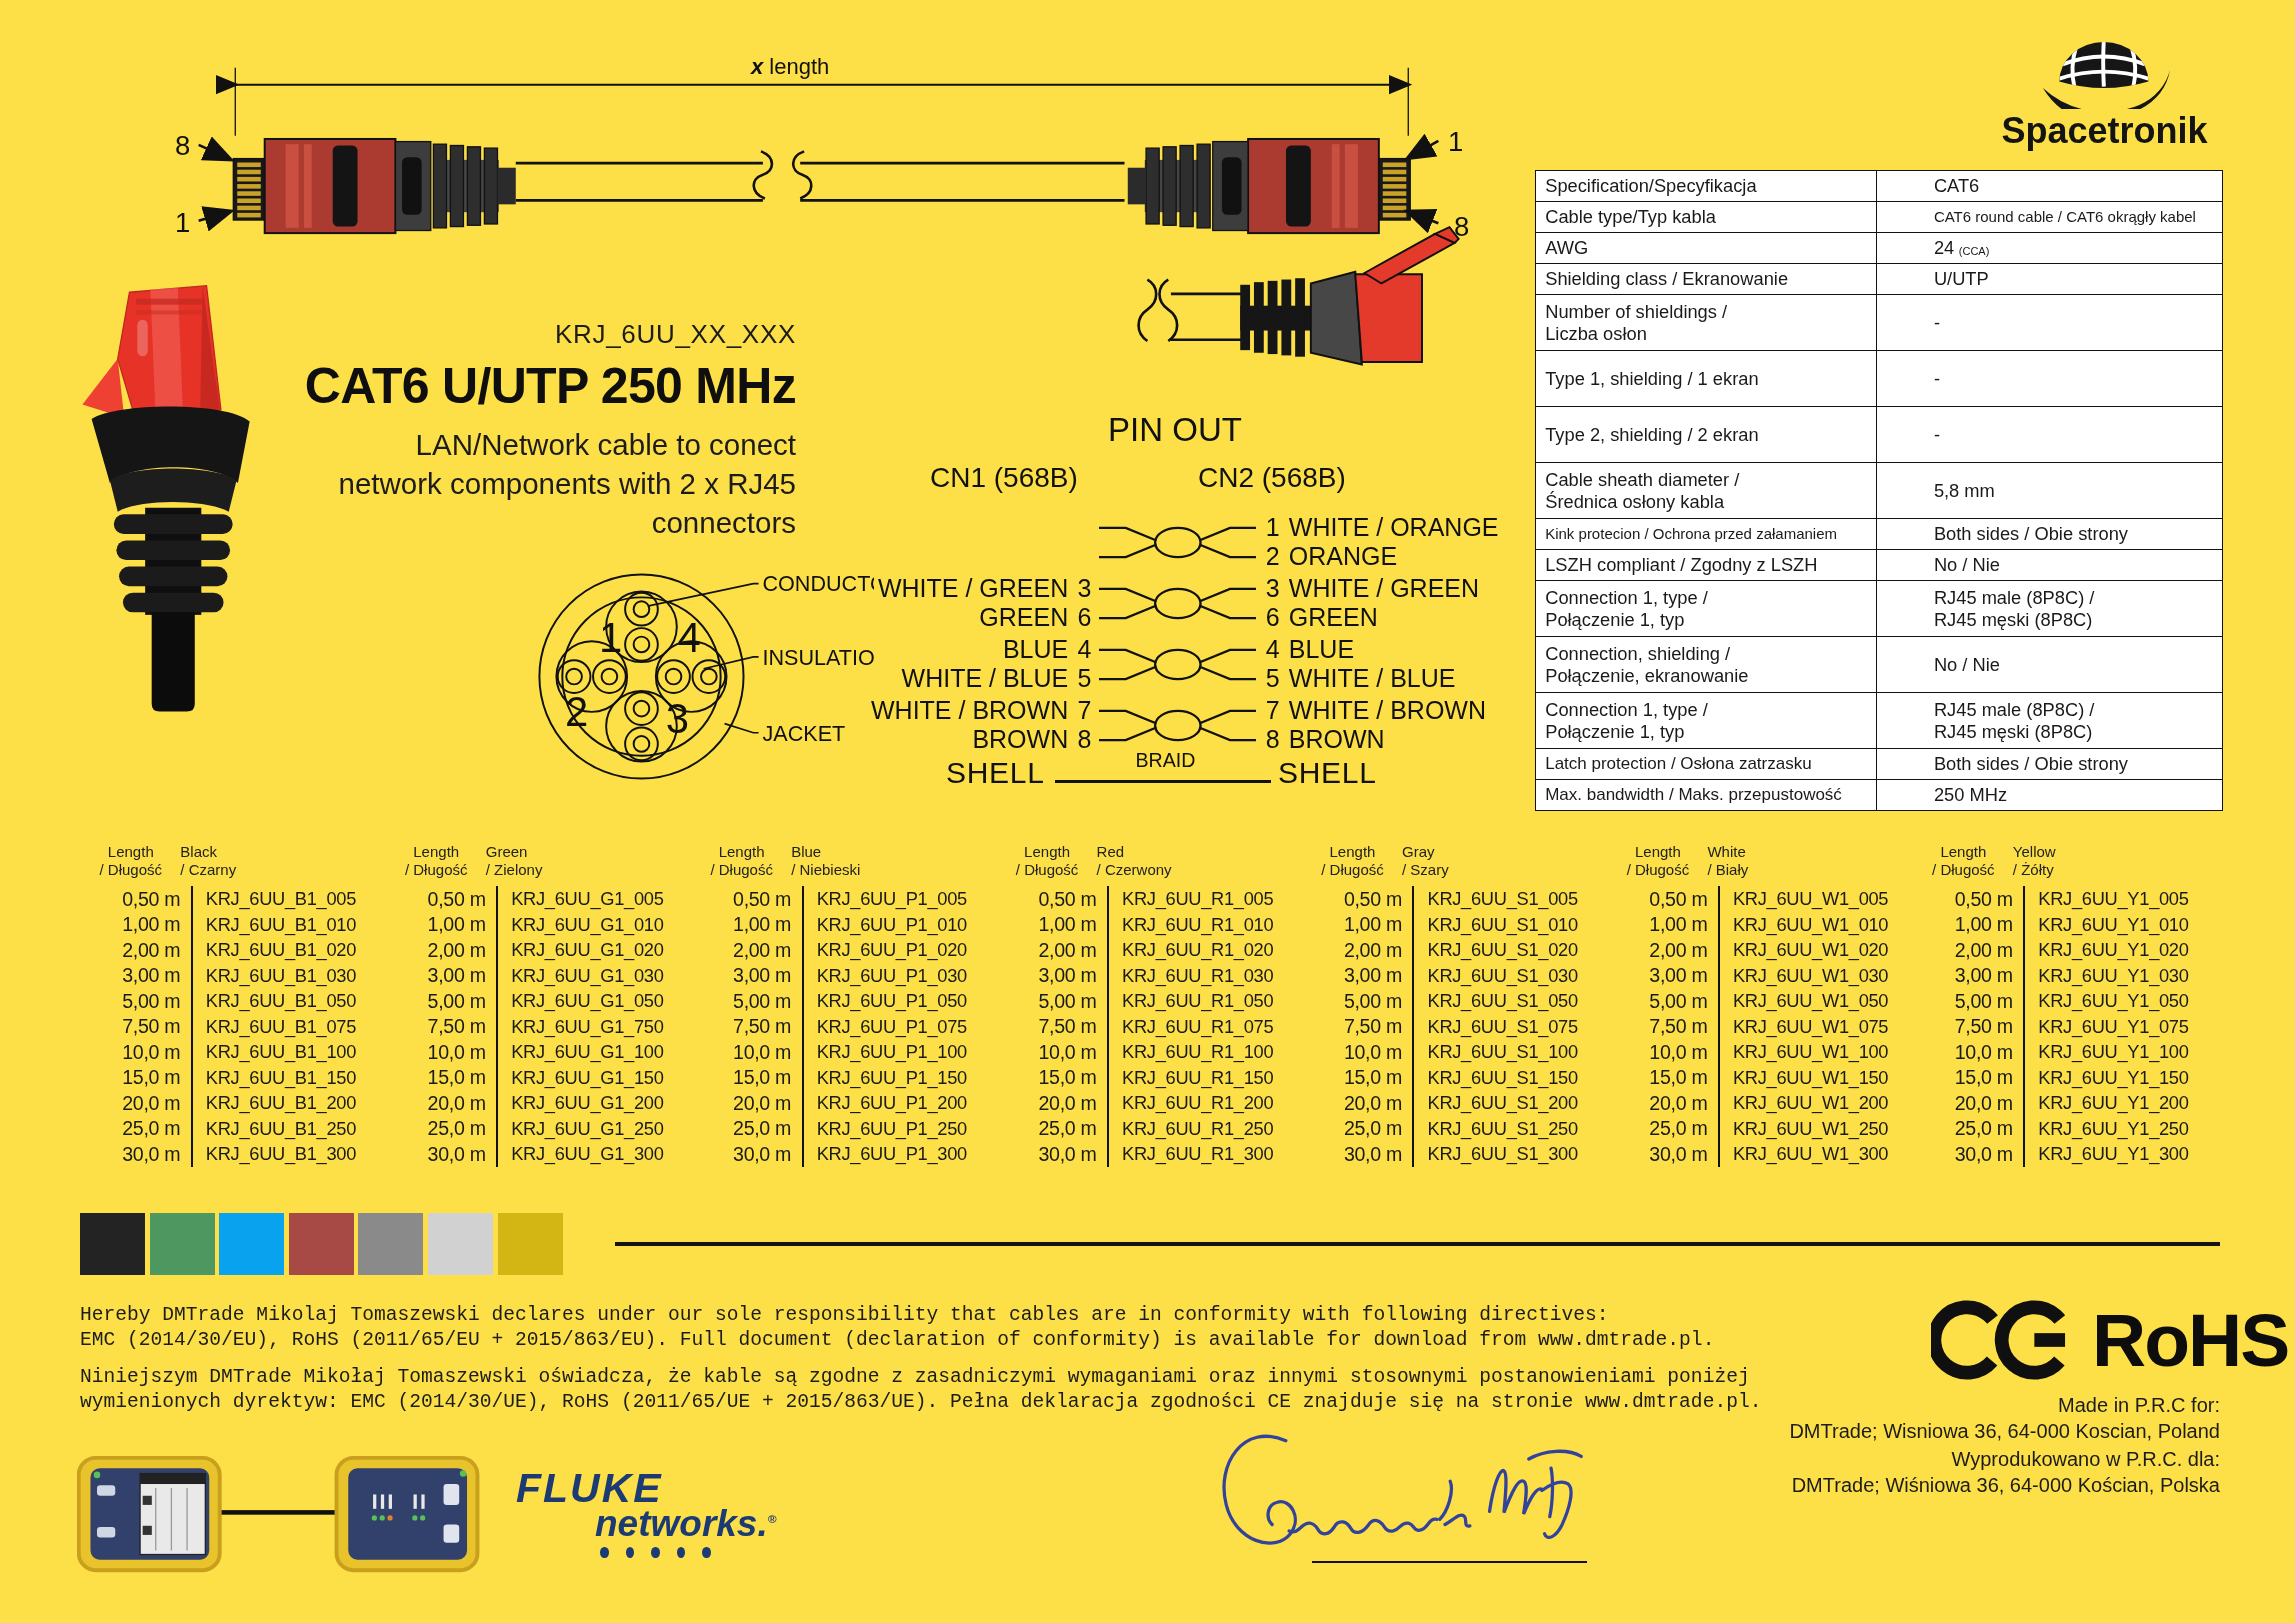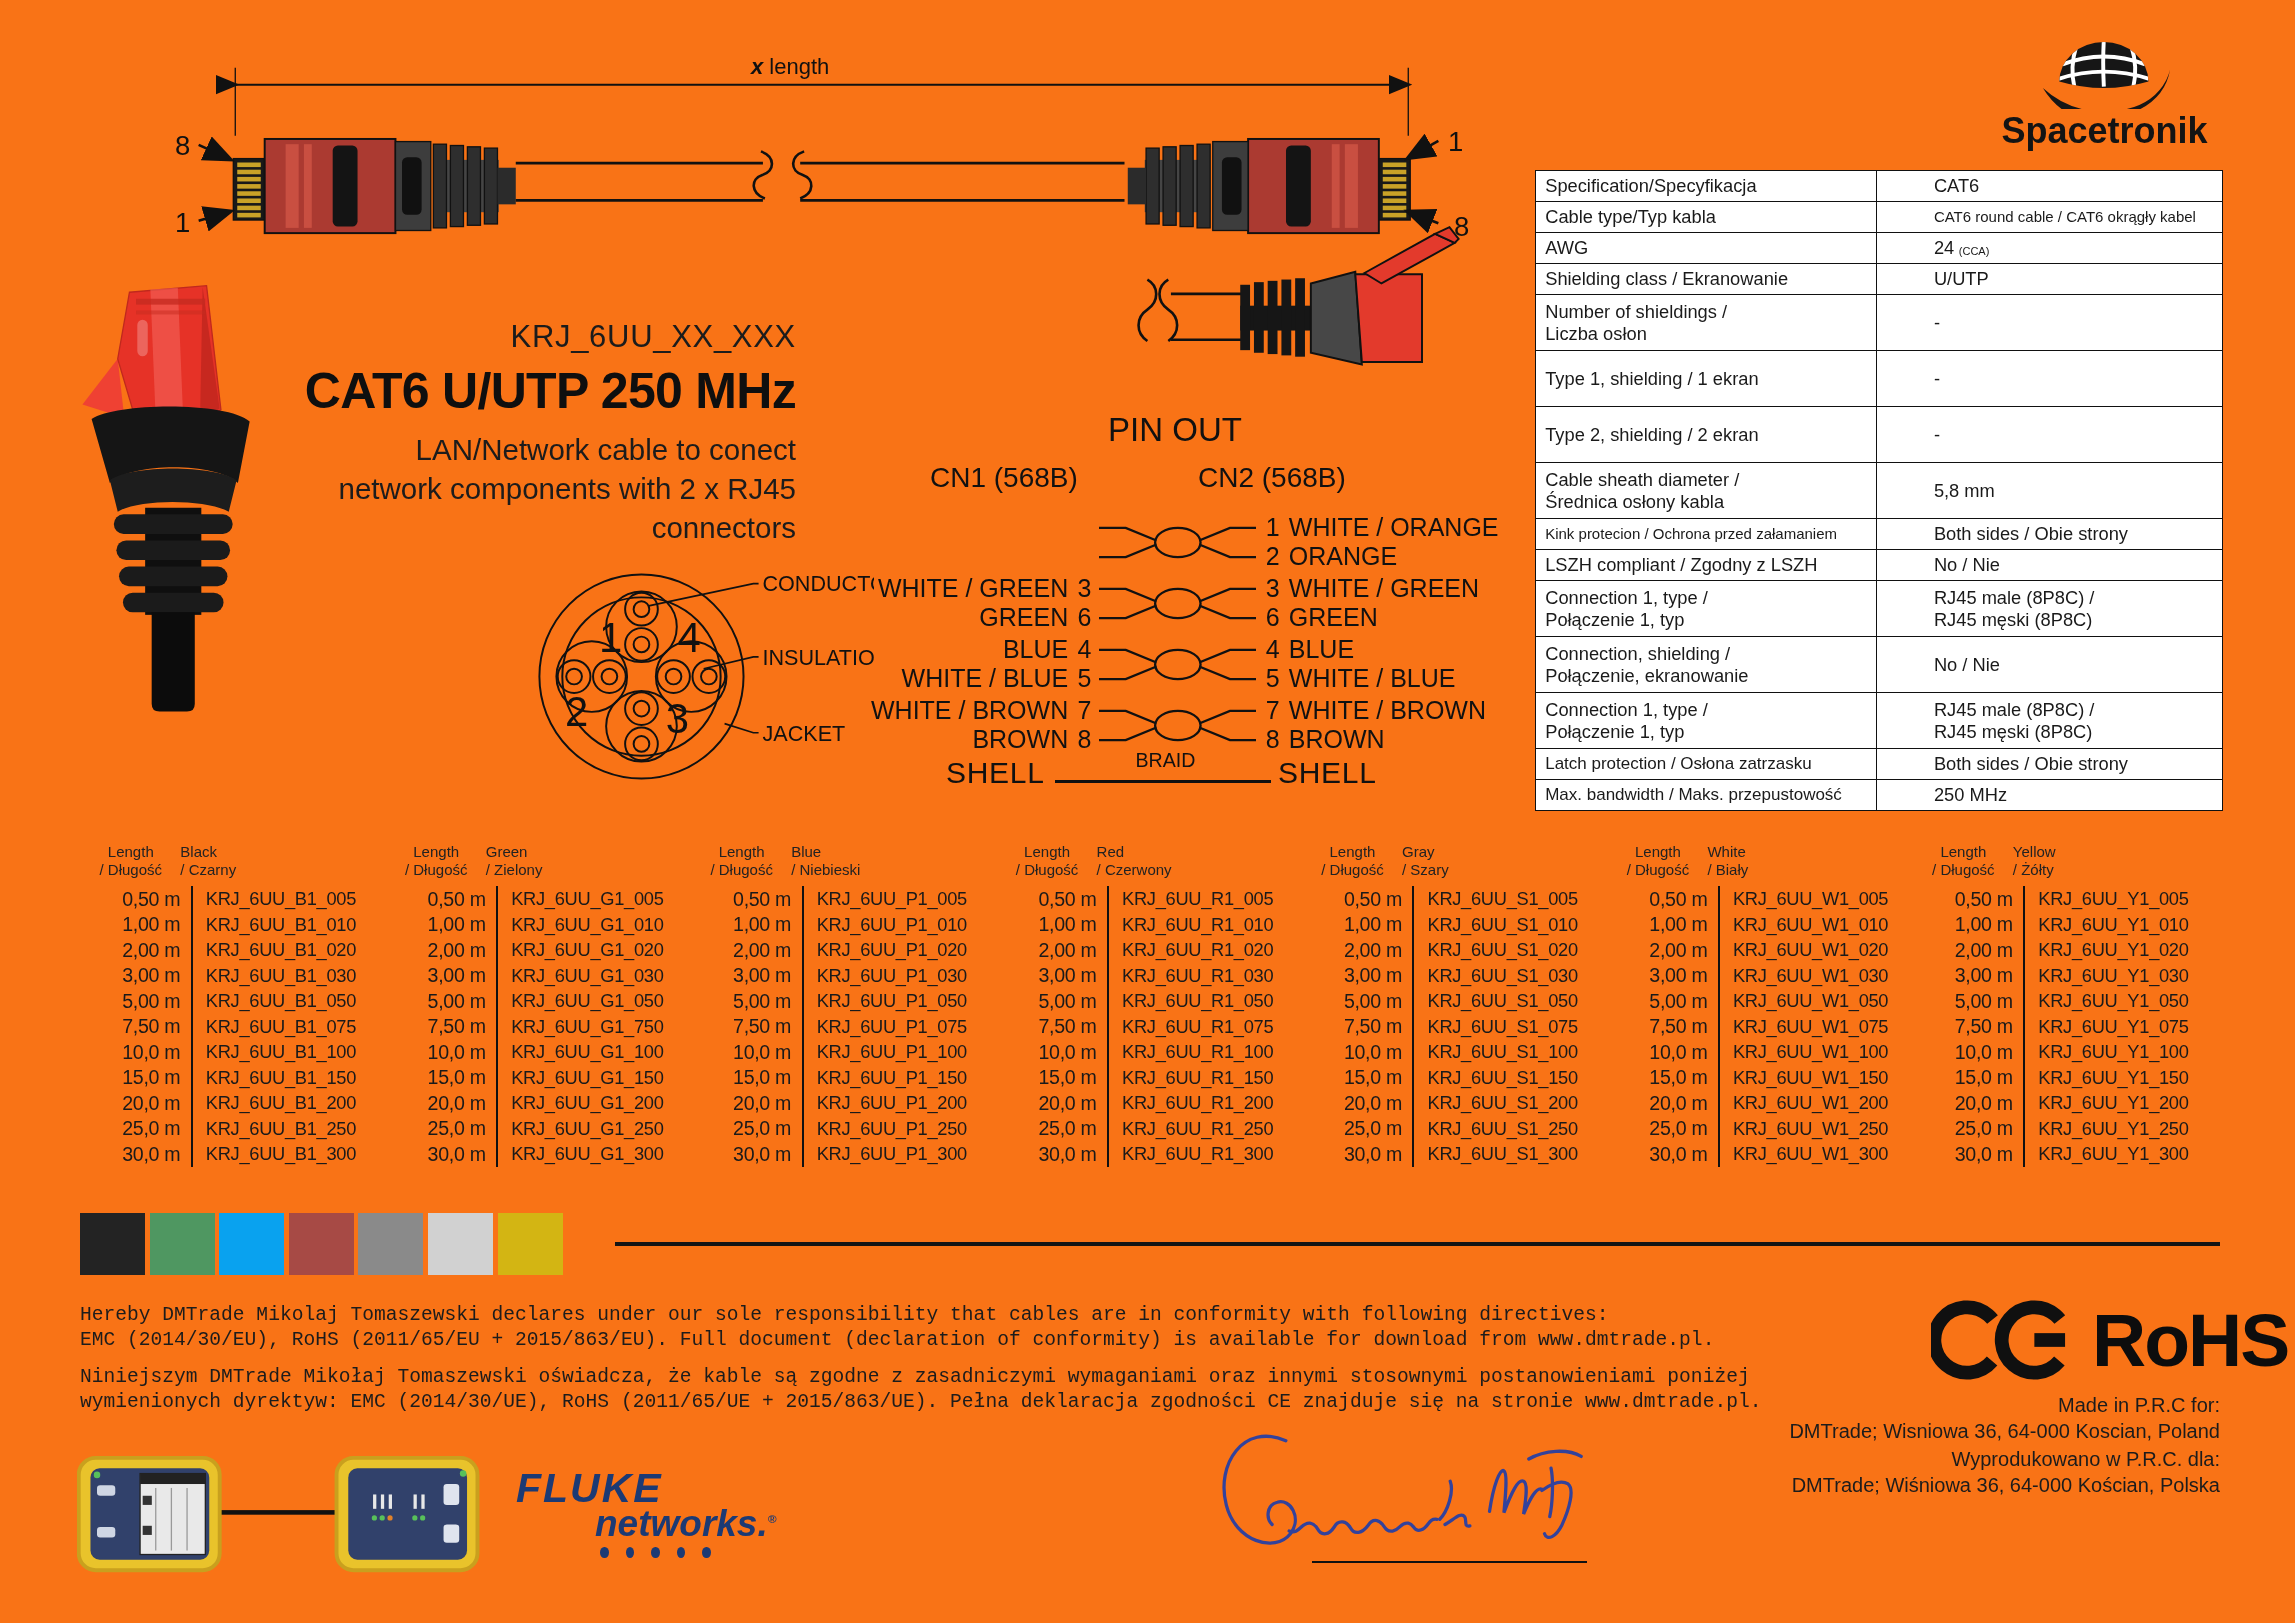--- a/index.html
+++ b/index.html
@@ -1,33 +1,33 @@
 <!DOCTYPE html>
 <html style="font-size:10.5px"><head>
 <meta charset="utf-8">
 <style>
   html,body{margin:0;padding:0;background:#ffffff;}
-  .page{position:relative;width:2295px;height:1623px;background:#f97316;overflow:hidden;
+  .page{position:relative;width:2295px;height:1623px;background:#fde047;overflow:hidden;
         font-family:"Liberation Sans",sans-serif;color:#1a1a1a;}
   .abs{position:absolute;}
   .pre{white-space:pre-line;}
 
   
   .dim-label{left:751px;top:54px;font-size:22px;color:#111;}
   .dim-label .xi{font-style:italic;font-weight:bold;}
   .pin-lbl{font-size:27.5px;color:#111;}
 
   
   .brand{left:1980px;top:29px;width:249px;text-align:center;}
   .brand svg{display:block;margin:0 auto;}
   .brand-name{font-size:36px;font-weight:600;color:#141414;letter-spacing:0px;margin-top:1.3px;}
 
   
   .title-block{left:259px;top:319px;width:537px;text-align:right;}
-  .model{font-size:31px;color:#1c1c1c;letter-spacing:0.7px;}
+  .model{font-size:26px;color:#1c1c1c;letter-spacing:0.7px;}
   .ptitle{font-size:50px;font-weight:bold;color:#0f0f0f;letter-spacing:-0.7px;margin-top:6.5px;}
   .pdesc{font-size:29.5px;color:#1c1c1c;line-height:39px;margin-top:10.5px;}
 
   
   .pinout{left:838px;top:403px;width:674px;height:425px;}
   .pin-title{position:absolute;left:0;top:7.9px;width:100%;text-align:center;font-size:33px;color:#111;}
   .cn{position:absolute;top:59px;font-size:28px;color:#111;}
   .cn1{left:92px;} .cn2{left:360px;}
   .pg{position:absolute;left:0;width:100%;height:60px;}
   .pg-l{position:absolute;left:0;top:0;width:259px;text-align:right;}

